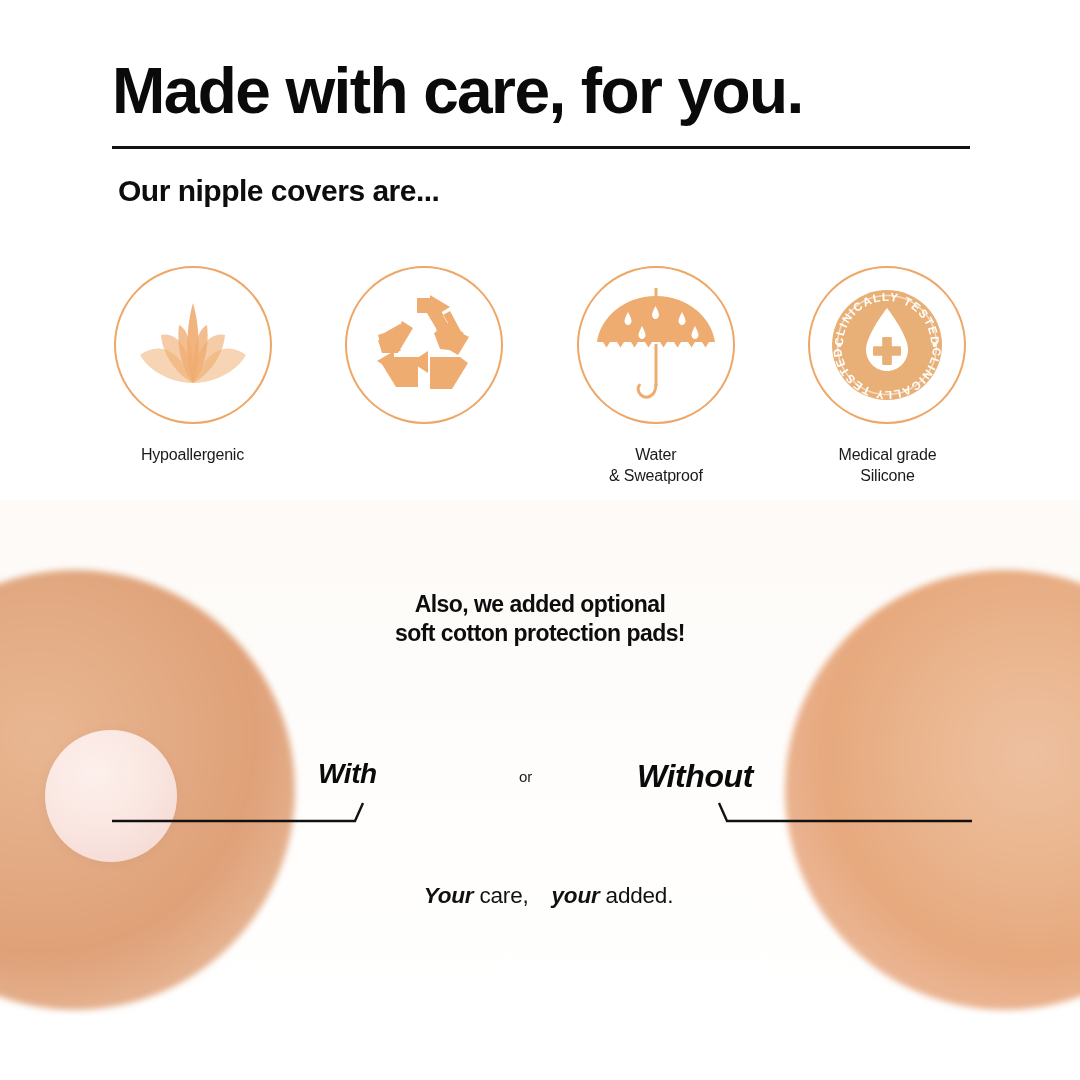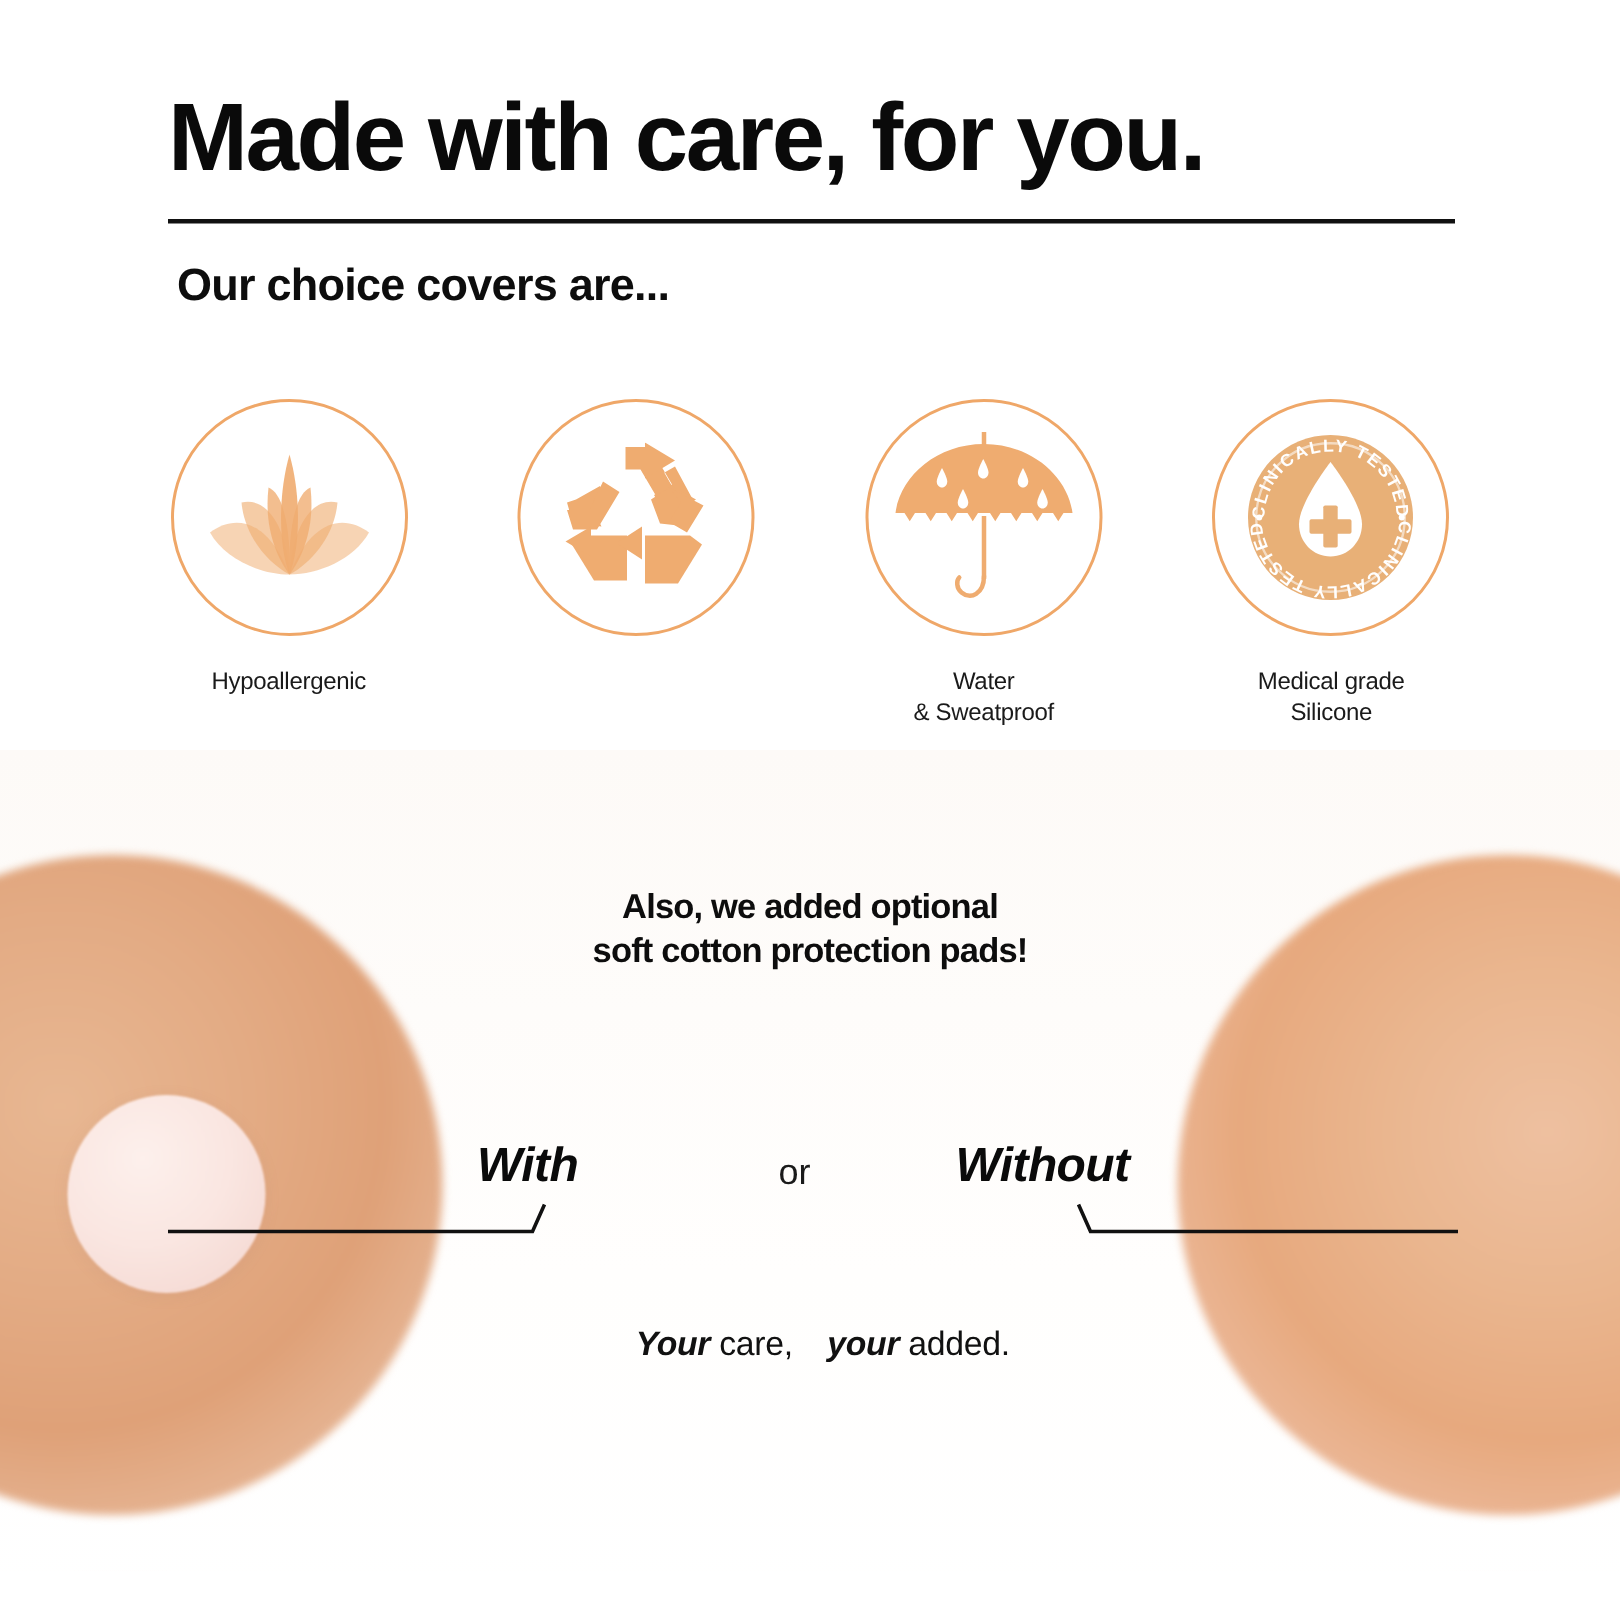--- a/index.html
+++ b/index.html
@@ -150,30 +150,30 @@
     line-height: 1.27;
     letter-spacing: -0.55px;
     color: #0d0d0d;
     white-space: pre-line;
   }
 
   
   .opt-with {
     position: absolute;
     left: 318px; top: 758px;
-    font-size: 32px;
+    font-size: 28px;
     font-weight: 700;
     font-style: italic;
     letter-spacing: -0.4px;
     color: #0a0a0a;
   }
   .opt-or {
     position: absolute;
     left: 519px; top: 768px;
-    font-size: 24px;
+    font-size: 15px;
     font-weight: 400;
     color: #1a1a1a;
   }
   .opt-without {
     position: absolute;
     left: 637px; top: 758px;
     font-size: 32px;
     font-weight: 700;
     font-style: italic;
     letter-spacing: -0.4px;
@@ -207,21 +207,21 @@
 <body>
 
 <div id="canvas">
 
   <div class="lower-wash"></div>
 
   <div class="headline">Made with care, for you.</div>
 
   <div class="header-rule"></div>
 
-  <div class="subhead">Our choice covers are...</div>
+  <div class="subhead">Our nipple covers are...</div>
 
   <div class="features">
 
     <div class="feature">
       <div class="feature-ring">
         <span>
           <svg class="ic" width="118" height="100" viewBox="0 0 118 100">
             <g fill="#EFAC70">
 
               <path d="M59 88 C40 88 16 78 6 60 C22 48 44 50 59 88 Z" opacity="0.52"></path>

